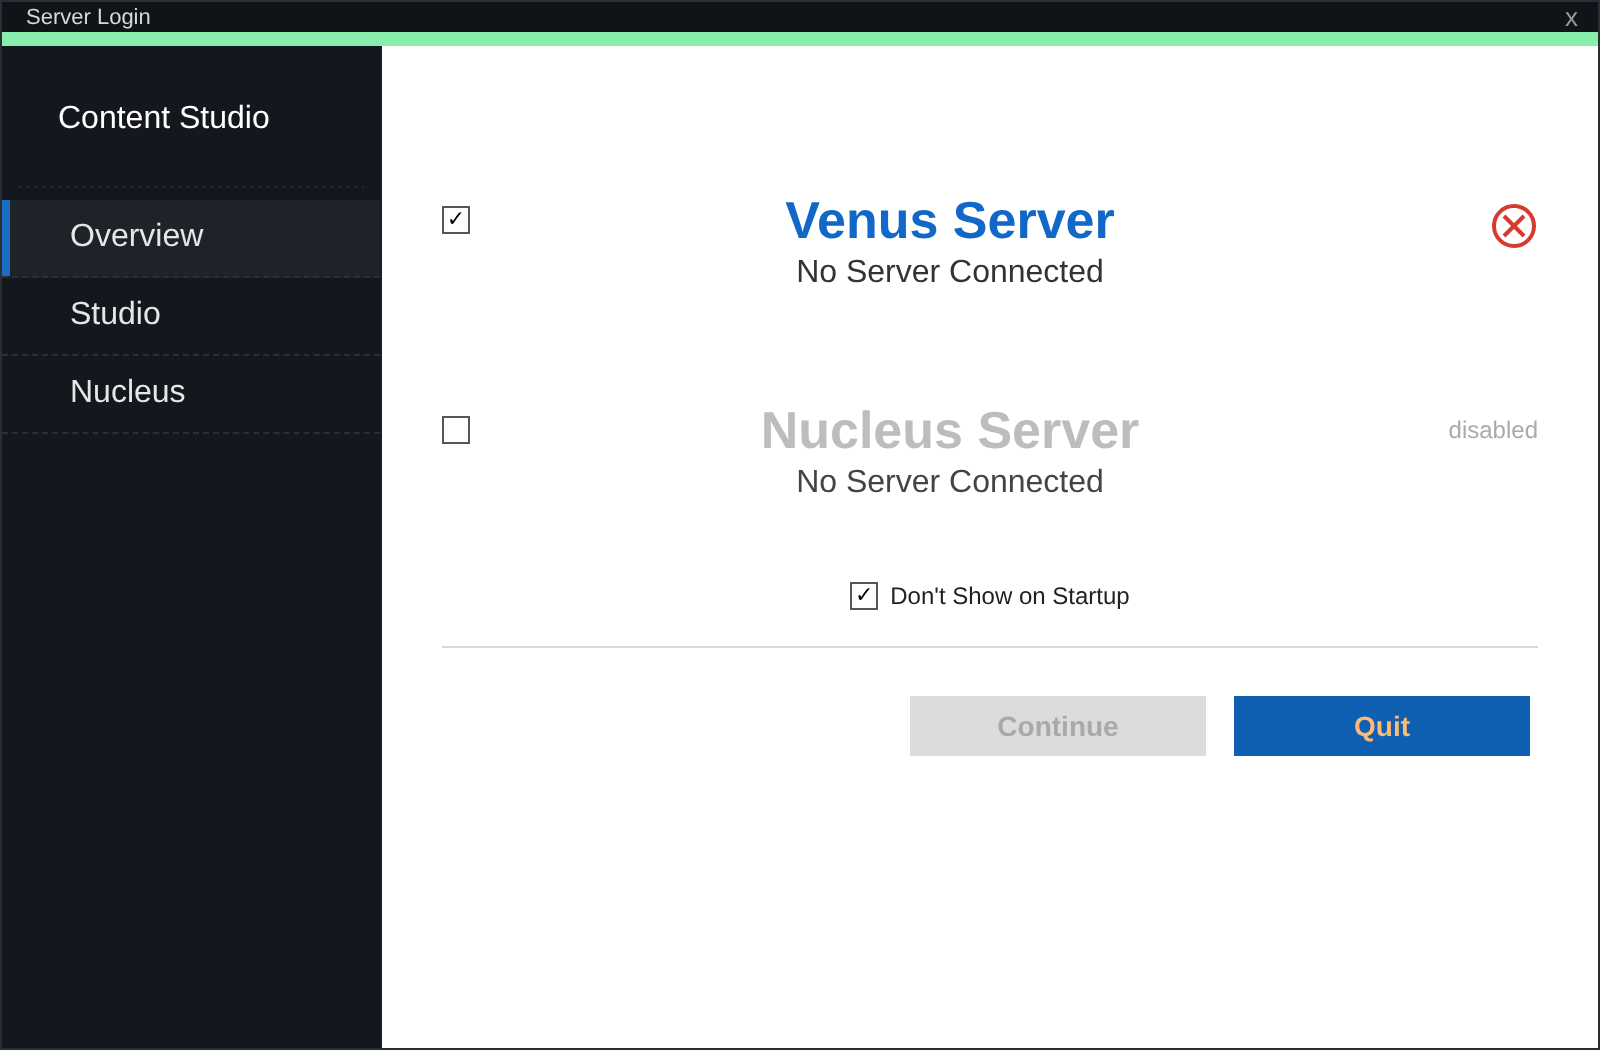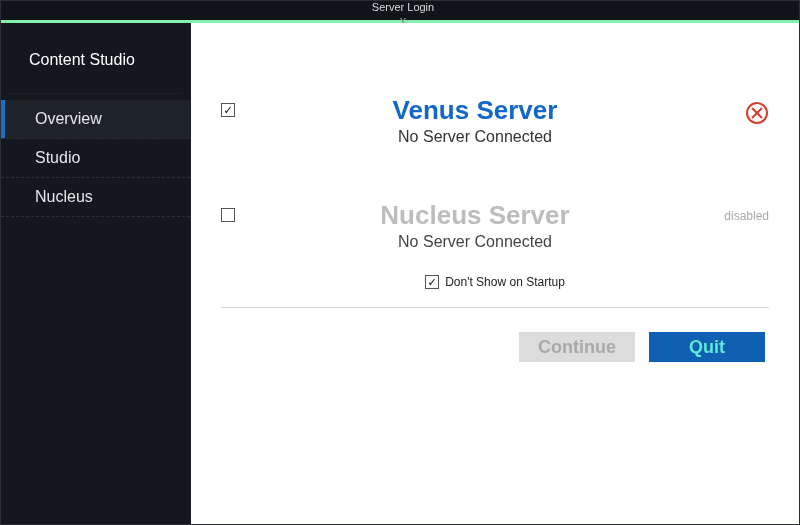--- a/index.html
+++ b/index.html
@@ -10,22 +10,21 @@
     display: flex; flex-direction: column;
     background: #0b0d0f;
   }
   .titlebar {
     height: 22px;
     background: #101418;
     display: flex; align-items: center; justify-content: space-between;
     padding: 0 6px 0 12px;
     color: #d8d8d8;
     font-size: 11px;
-    border-bottom: 3px solid #86efac;
-    flex-direction: column;
+    border-bottom: 7px solid #86efac;
   }
   .titlebar .title { user-select: none; }
   .titlebar .close { color: #999; font-size: 13px; cursor: pointer; padding: 0 4px; }
   .body {
     flex: 1; display: flex;
   }
   .sidebar {
     width: 190px;
     background: #14171d;
     color: #e6e6e6;
@@ -87,40 +86,40 @@
   }
   .srv-title.blue { color: #1168c9; }
   .srv-title.gray { color: #bdbdbd; }
   .srv-sub { font-size: 16px; color: #333; margin-top: 2px; }
   .srv-sub.dim { color: #444; }
   .right-cell { text-align: right; padding-top: 6px; }
   .err-icon { display: inline-block; }
   .err-icon svg { width: 24px; height: 24px; }
   .disabled-label { font-size: 12px; color: #aaaaaa; }
   .startup {
-    margin-top: 24px; text-align: center; font-size: 12px; color: #222;
+    margin-top: 40px; text-align: center; font-size: 12px; color: #222;
     display: flex; align-items: center; justify-content: center; gap: 6px;
   }
   .startup .chk { margin-top: 0; }
   .hr {
     height: 1px; background: #d9d9d9; margin: 18px 0 24px 0;
   }
   .buttons {
     display: flex; justify-content: flex-end; gap: 14px;
     padding-right: 4px;
   }
   .btn {
-    width: 116px; height: 30px; font-size: 18px; font-weight: 600;
+    width: 148px; height: 30px; font-size: 14px; font-weight: 600;
     display: inline-flex; align-items: center; justify-content: center;
     border: none; cursor: pointer;
   }
   .btn.primary-disabled {
     background: #dcdcdc; color: #a9a9a9; cursor: default;
   }
-  .btn.primary { background: #0f5fb3; color: #5eead4; }
+  .btn.primary { background: #0f5fb3; color: #fdba74; }
 </style>
 </head>
 <body>
 
 <div class="window">
   <div class="titlebar">
     <span class="title">Server Login</span>
     <span class="close">x</span>
   </div>
   <div class="body">

